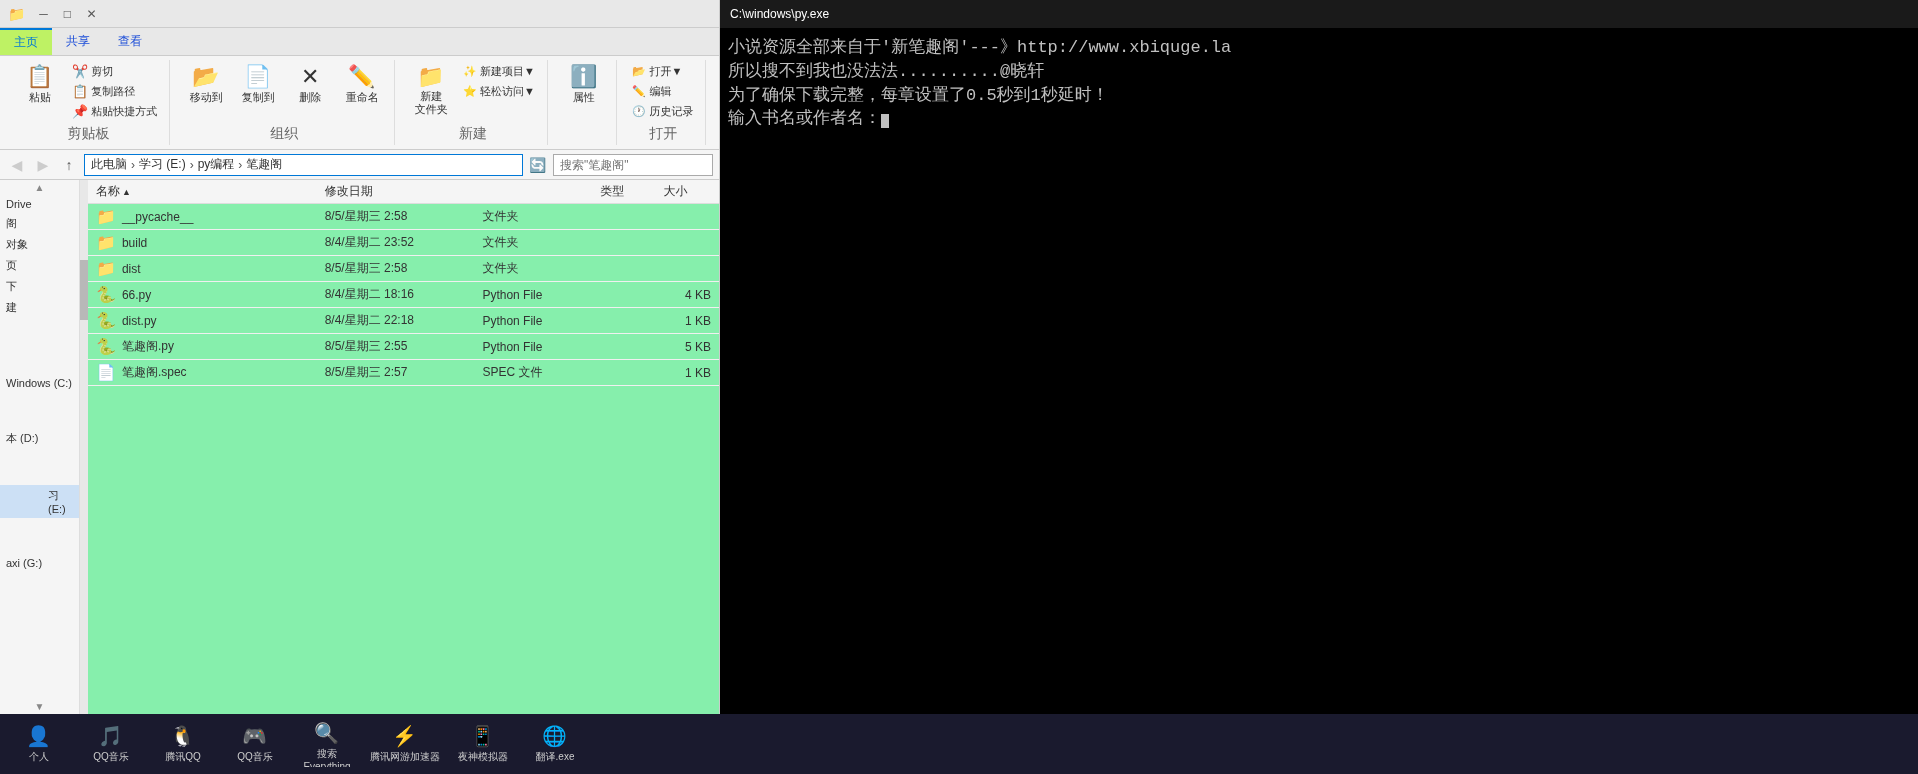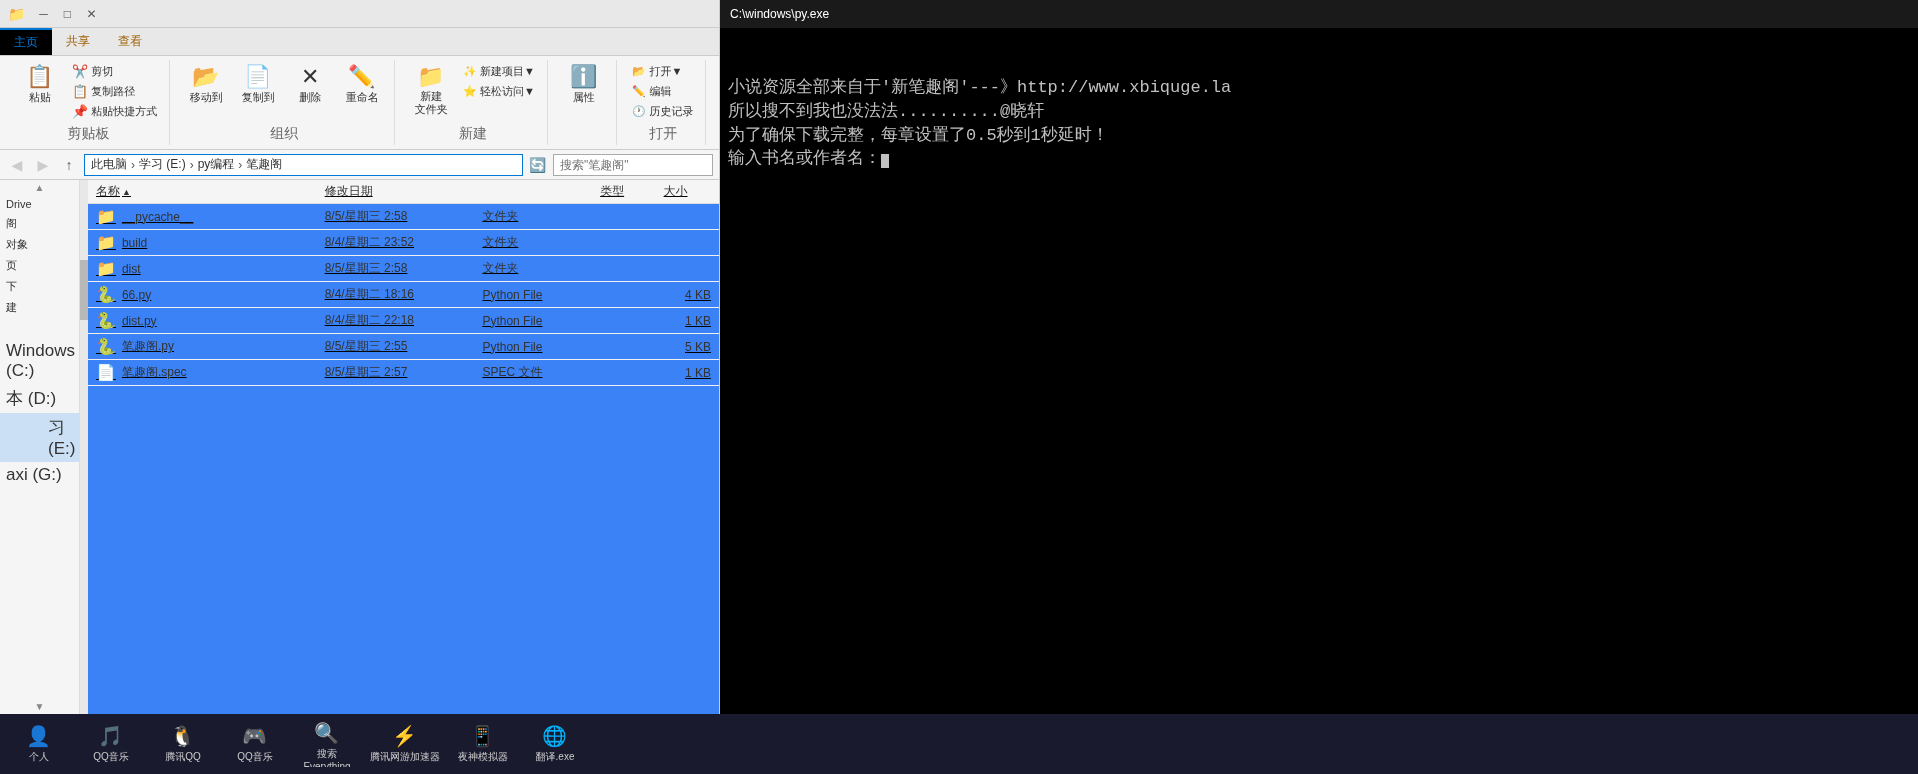--- a/index.html
+++ b/index.html
@@ -14,22 +14,22 @@
     
     .title-bar { background: #e8e8e8; height: 28px; display: flex; align-items: center; padding: 0 8px; border-bottom: 1px solid #ccc; font-size: 12px; color: #333; gap: 8px; }
     .title-bar-icon { color: #f0c040; font-size: 14px; }
     .title-bar-title { flex: 1; }
     .title-bar-controls { display: flex; gap: 4px; }
     .title-btn { width: 20px; height: 20px; border: none; background: none; cursor: pointer; display: flex; align-items: center; justify-content: center; font-size: 12px; color: #555; }
 
     
     .ribbon { background: #f5f5f5; border-bottom: 1px solid #ccc; }
     .ribbon-tabs { display: flex; background: #e8e8e8; border-bottom: 1px solid #ccc; }
-    .ribbon-tab { padding: 4px 14px; font-size: 12px; cursor: pointer; color: #a16207; border: none; background: none; }
-    .ribbon-tab.active { background: #000000; border-top: 2px solid #0078d7; color: #0078d7; }
+    .ribbon-tab { padding: 4px 14px; font-size: 12px; cursor: pointer; color: #1d4ed8; border: none; background: none; }
+    .ribbon-tab.active { background: #bef264; border-top: 2px solid #0078d7; color: #0078d7; }
     .ribbon-content { display: flex; align-items: stretch; padding: 4px 8px; gap: 4px; min-height: 72px; }
     .ribbon-group { display: flex; flex-direction: column; align-items: center; border-right: 1px solid #ddd; padding: 2px 8px; gap: 2px; }
     .ribbon-group:last-child { border-right: none; }
     .ribbon-group-label { font-size: 14px; color: #666; margin-top: auto; padding-top: 2px; }
     .ribbon-buttons { display: flex; gap: 4px; align-items: flex-start; flex: 1; }
     .ribbon-btn-large { display: flex; flex-direction: column; align-items: center; gap: 2px; padding: 4px 6px; cursor: pointer; border-radius: 2px; min-width: 48px; font-size: 11px; color: #333; background: none; border: none; }
     .ribbon-btn-icon { font-size: 22px; line-height: 1; }
     .ribbon-btn-small { display: flex; align-items: center; gap: 3px; padding: 2px 4px; cursor: pointer; border-radius: 2px; font-size: 11px; color: #333; background: none; border: none; white-space: nowrap; }
     .ribbon-col { display: flex; flex-direction: column; gap: 1px; }
 
@@ -39,25 +39,25 @@
     .nav-btn.disabled { color: #ccc; cursor: default; }
     .address-path { flex: 1; height: 22px; border: 1px solid #0078d7; padding: 2px 6px; font-size: 12px; display: flex; align-items: center; gap: 4px; background: white; cursor: pointer; }
     .path-segment { color: #333; }
     .path-sep { color: #555; }
     .search-box { width: 160px; height: 22px; border: 1px solid #aaa; padding: 2px 6px; font-size: 12px; }
     .refresh-btn { width: 22px; height: 22px; background: none; border: none; cursor: pointer; display: flex; align-items: center; justify-content: center; color: #555; font-size: 14px; border-radius: 2px; }
 
     
     .file-pane { display: flex; flex: 1; overflow: hidden; }
     .sidebar-item { padding: 3px 6px; font-size: 11px; color: #333; cursor: pointer; white-space: nowrap; overflow: hidden; text-overflow: ellipsis; }
-    .sidebar-drive { padding: 3px 6px; font-size: 17px; color: #333; cursor: pointer; }
+    .sidebar-drive { padding: 3px 6px; font-size: 11px; color: #333; cursor: pointer; margin-top: 36px; }
     .sidebar-drive.selected { background: #cce0f5; padding-left: 48px; }
 
     
-    .file-list { flex: 1; overflow-y: auto; background: #3b82f6; text-decoration: underline; }
+    .file-list { flex: 1; overflow-y: auto; background: #86efac; }
     .file-list-header { display: flex; align-items: center; background: #f5f5f5; border-bottom: 1px solid #ddd; padding: 2px 0; height: 24px; }
     .col-header { font-size: 12px; color: #333; padding: 0 8px; cursor: pointer; display: flex; align-items: center; gap: 2px; height: 100%; }
     .col-name { flex: 3; }
     .col-date { flex: 2; }
     .col-type { flex: 2; justify-content: flex-end; }
     .col-size { flex: 1; text-align: right; justify-content: center; }
     .col-sort-arrow { font-size: 9px; }
     .file-row { display: flex; align-items: center; padding: 2px 0; height: 26px; border-bottom: 1px solid #f0f0f0; cursor: pointer; }
     .file-cell { font-size: 12px; color: #333; padding: 0 8px; overflow: hidden; text-overflow: ellipsis; white-space: nowrap; }
     .file-name-cell { display: flex; align-items: center; gap: 6px; flex: 3; }
@@ -66,21 +66,21 @@
     .file-type { flex: 2; }
     .file-size { flex: 1; text-align: right; padding-right: 8px; }
 
     
     .taskbar { height: 60px; background: #1a1a2e; display: flex; align-items: center; padding: 0 4px; gap: 2px; overflow: hidden; }
     .taskbar-item { display: flex; flex-direction: column; align-items: center; justify-content: center; min-width: 70px; height: 54px; padding: 4px 6px; cursor: pointer; border-radius: 4px; color: #ccc; font-size: 10px; gap: 2px; }
     .taskbar-icon { font-size: 20px; }
     .taskbar-label { font-size: 10px; white-space: nowrap; overflow: hidden; text-overflow: ellipsis; max-width: 70px; text-align: center; }
 
     
-    .cmd-window { flex: 1; background: #000; display: flex; flex-direction: column; gap: 40px; }
+    .cmd-window { flex: 1; background: #000; display: flex; flex-direction: column; }
     .cmd-title-bar { background: #1a1a1a; height: 28px; display: flex; align-items: center; padding: 0 10px; color: #fff; font-size: 12px; }
     .cmd-content { flex: 1; padding: 8px; font-family: 'Courier New', monospace; font-size: 17px; color: #c0c0c0; white-space: pre-wrap; line-height: 1.4; }
     .cmd-cursor { display: inline-block; width: 8px; height: 14px; background: #c0c0c0; vertical-align: text-bottom; }
   </style>
 </head>
 <body>
 
 <div class="main-container">
   <div class="file-explorer">
 

